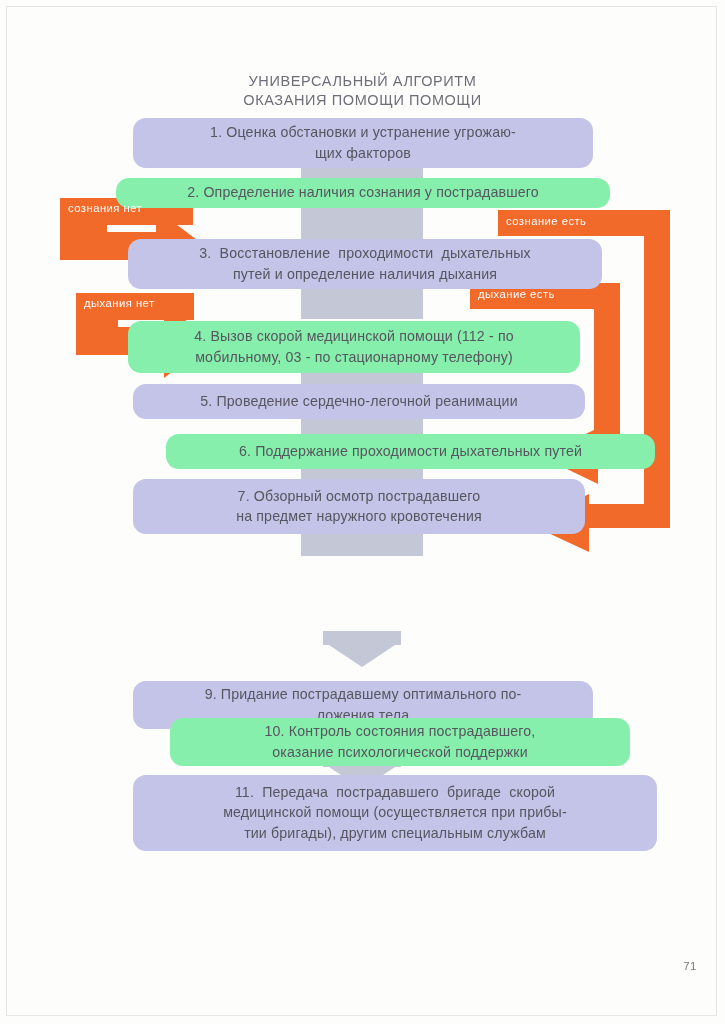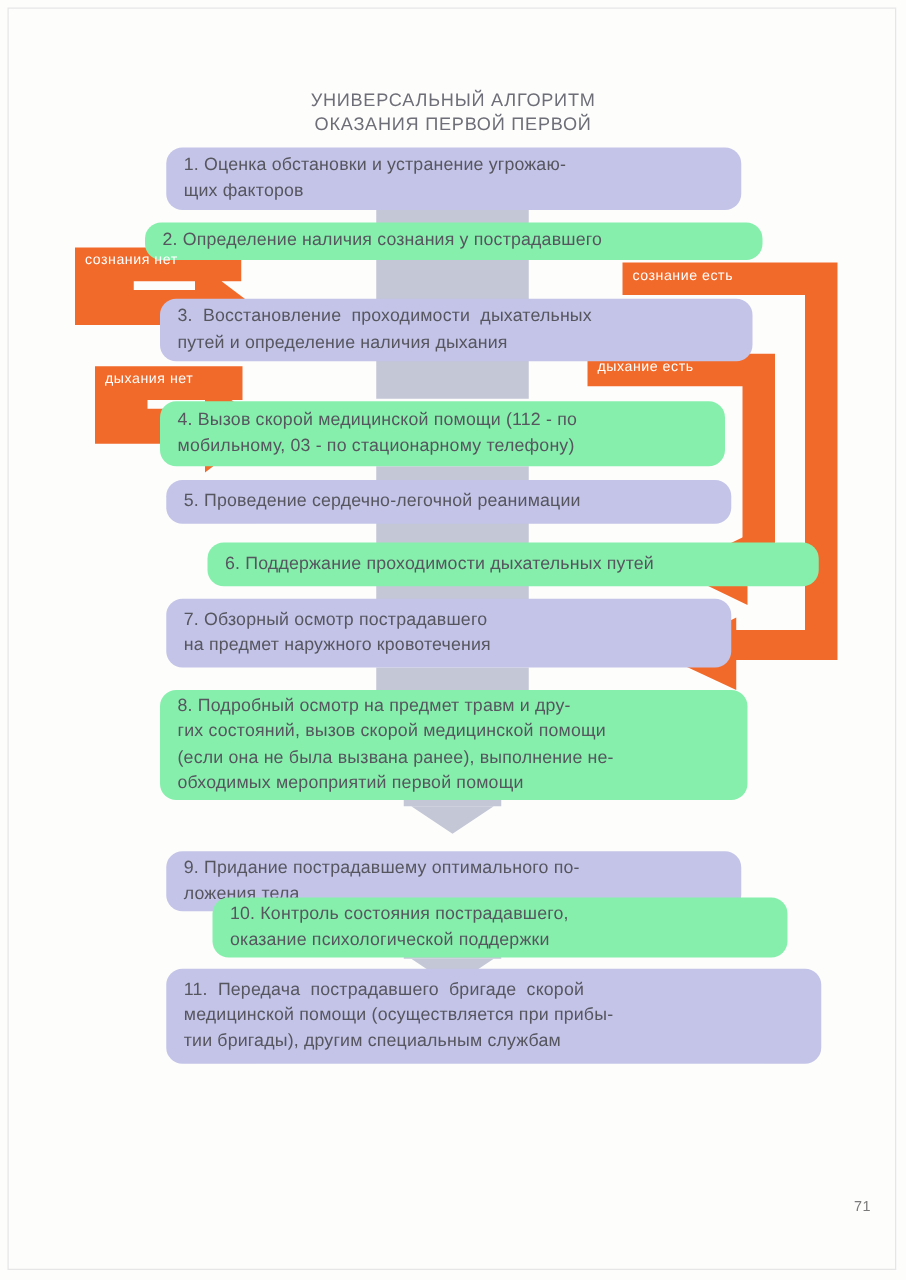--- a/index.html
+++ b/index.html
@@ -46,21 +46,21 @@
     letter-spacing: 0.6px;
     font-family: "Liberation Sans", sans-serif;
   }
   #title .tline { display: block; }
 
   
   .fbox {
     position: absolute;
     box-sizing: border-box;
     border-radius: 13px;
-    text-align: left;
+    text-align: center;
     color: #56565f;
     font-size: 14.2px;
     line-height: 20.5px;
     letter-spacing: 0.15px;
     padding: 6px 14px 7px 14px;
     display: flex;
     flex-direction: column;
     justify-content: center;
     z-index: 3;
   }
@@ -110,21 +110,21 @@
 </style>
 </head>
 <body>
 
 <div id="page">
 
   <div id="page-frame"></div>
 
   <div id="title">
     <span class="tline">УНИВЕРСАЛЬНЫЙ АЛГОРИТМ</span>
-    <span class="tline">ОКАЗАНИЯ ПЕРВОЙ ПЕРВОЙ</span>
+    <span class="tline">ОКАЗАНИЯ ПОМОЩИ ПОМОЩИ</span>
   </div>
 
   <div class="gconn" style="left:301px; top:160px; width:122px; height:24px;"></div>
   <div class="gconn" style="left:301px; top:206px; width:122px; height:36px;"></div>
   <div class="gconn" style="left:301px; top:281px; width:122px; height:38px;"></div>
   <div class="gconn" style="left:301px; top:373px; width:122px; height:22px;"></div>
   <div class="gconn" style="left:301px; top:418px; width:122px; height:22px;"></div>
   <div class="gconn" style="left:301px; top:465px; width:122px; height:23px;"></div>
   <div class="gconn" style="left:301px; top:534px; width:122px; height:22px;"></div>
 
@@ -202,26 +202,20 @@
 
   <div class="fbox cream" style="left:128px; top:434px; width:489px; height:35px;margin-left:38px;">
     <span class="ln">6. Поддержание проходимости дыхательных путей</span>
   </div>
 
   <div class="fbox lav" style="left:133px; top:479px; width:452px; height:55px;">
     <span class="ln">7. Обзорный осмотр пострадавшего</span>
     <span class="ln">на предмет наружного кровотечения</span>
   </div>
 
-  <div class="fbox cream" style="left:128px; top:552px; width:470px; height:88px;">
-    <span class="ln">8. Подробный осмотр на предмет травм и дру-</span>
-    <span class="ln">гих состояний, вызов скорой медицинской помощи</span>
-    <span class="ln">(если она не была вызвана ранее), выполнение не-</span>
-    <span class="ln">обходимых мероприятий первой помощи</span>
-  </div>
 
   <div class="fbox lav" style="left:133px; top:665px; width:460px; height:48px;margin-top:16px;">
     <span class="ln">9. Придание пострадавшему оптимального по-</span>
     <span class="ln">ложения тела</span>
   </div>
 
   <div class="fbox cream" style="left:133px; top:718px; width:460px; height:48px;margin-left:37px;">
     <span class="ln">10. Контроль состояния пострадавшего,</span>
     <span class="ln">оказание психологической поддержки</span>
   </div>

